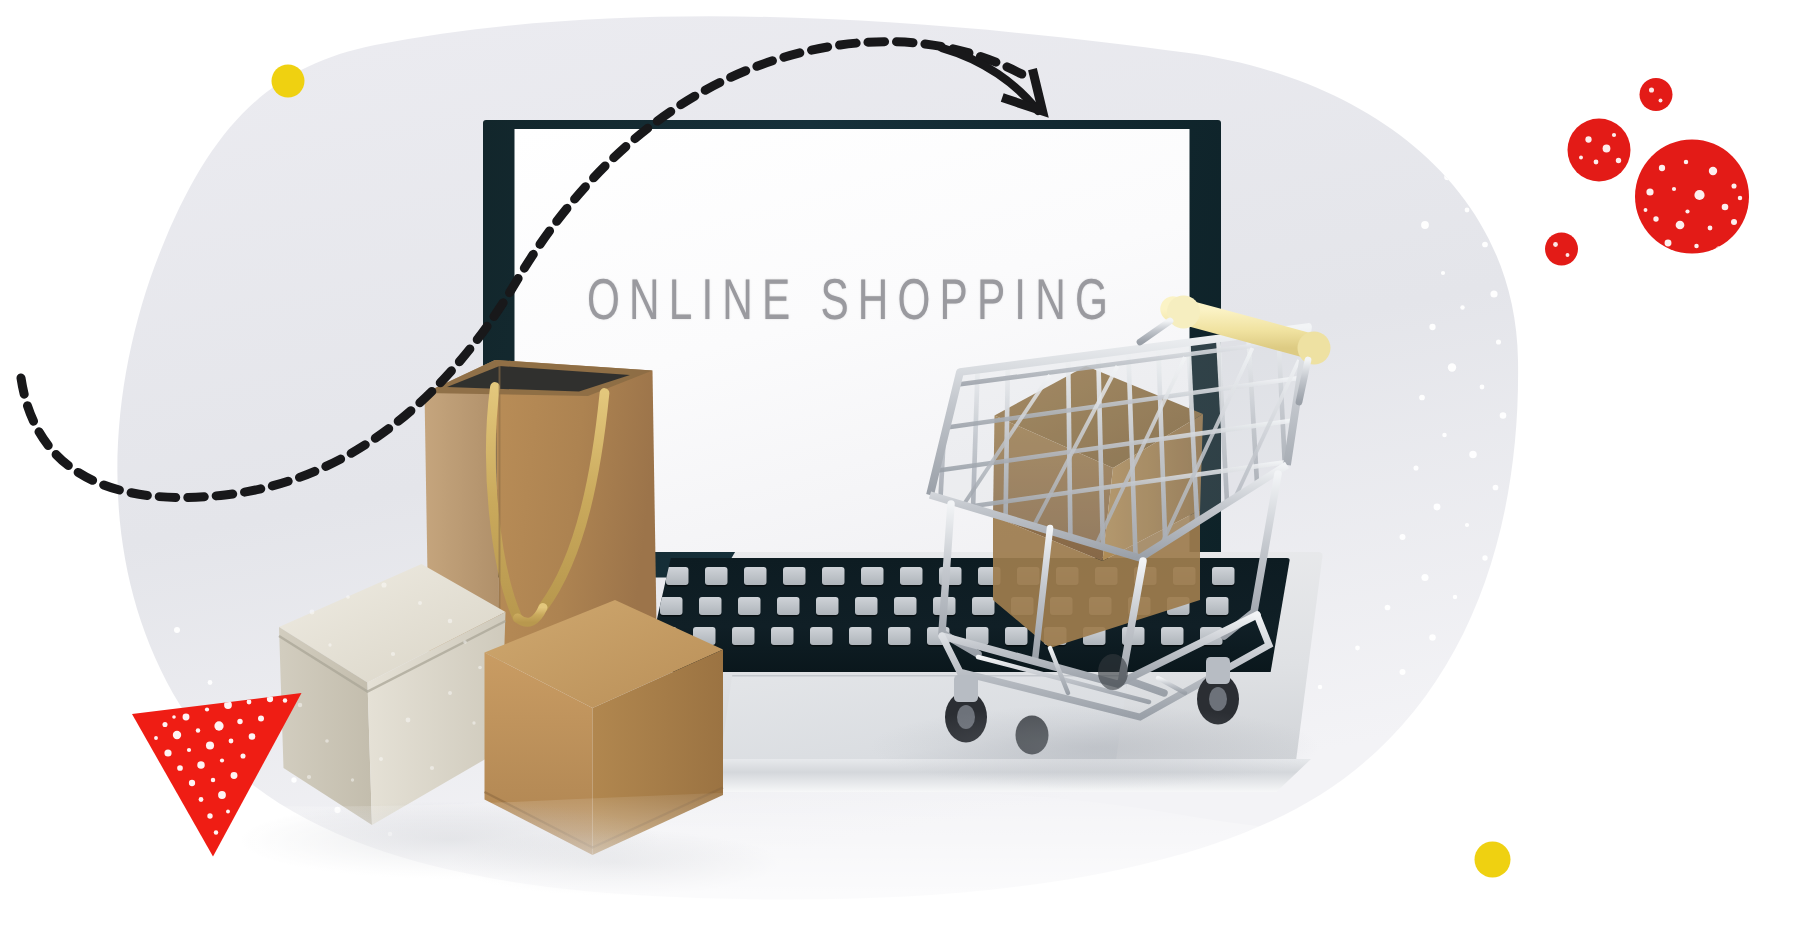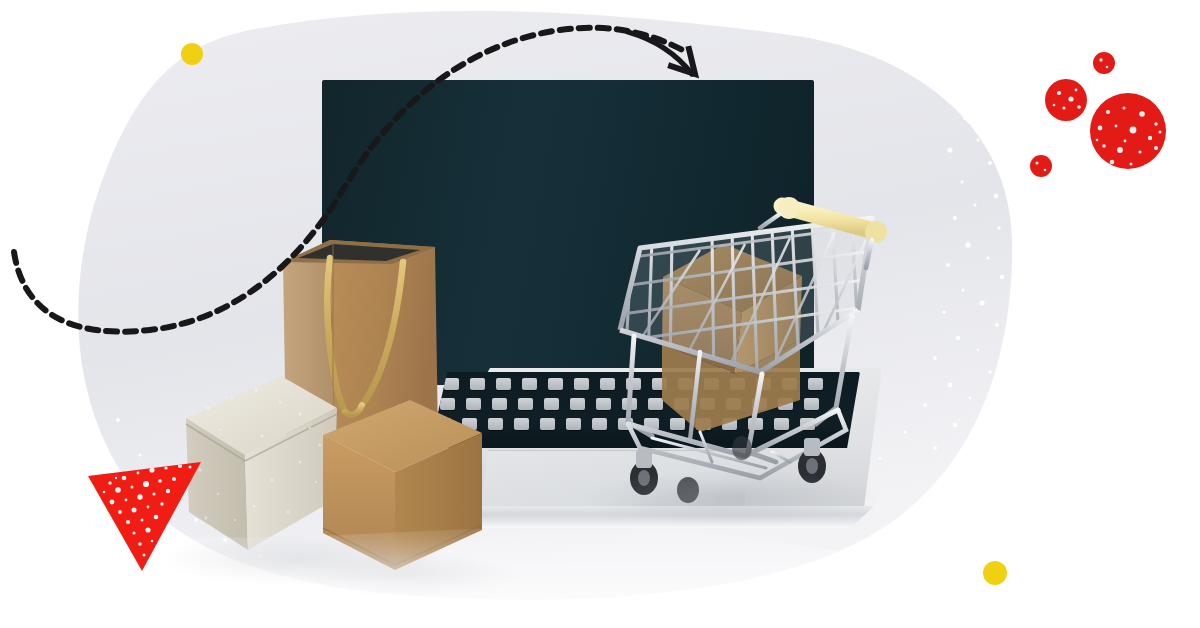--- a/index.html
+++ b/index.html
@@ -129,20 +129,23 @@
         <circle cx="260" cy="556" r="1.5"></circle>
       <circle cx="152" cy="533" r="1.7"></circle>
         <circle cx="205" cy="497" r="1.4"></circle>
     </g>
   </svg>
 
   <div id="laptop" style="left:0;top:0;width:1200px;height:628px;">
 
     <div class="lap-lid" style="left:322px;top:80px;width:492px;height:305px;"></div>
 
+    <div class="lap-screen" style="left:343px;top:86px;width:450px;height:282px;">
+      <div class="screen-title" style="top:98px;">ONLINE SHOPPING</div>
+    </div>
 
     <div class="lap-base" style="left:404px;top:368px;width:478px;height:148px;
                 clip-path:polygon(18% 0%, 100% 0%, 96% 100%, 0% 100%);"></div>
 
     <div class="lap-keydeck" style="left:430px;top:372px;width:430px;height:76px;
                 clip-path:polygon(4% 0%, 100% 0%, 97% 100%, 0% 100%);">
       <div class="keyrow" style="top:4px;">
         <span class="key" style="left:14px;"></span>
         <span class="key" style="left:40px;"></span>
         <span class="key" style="left:66px;"></span>

